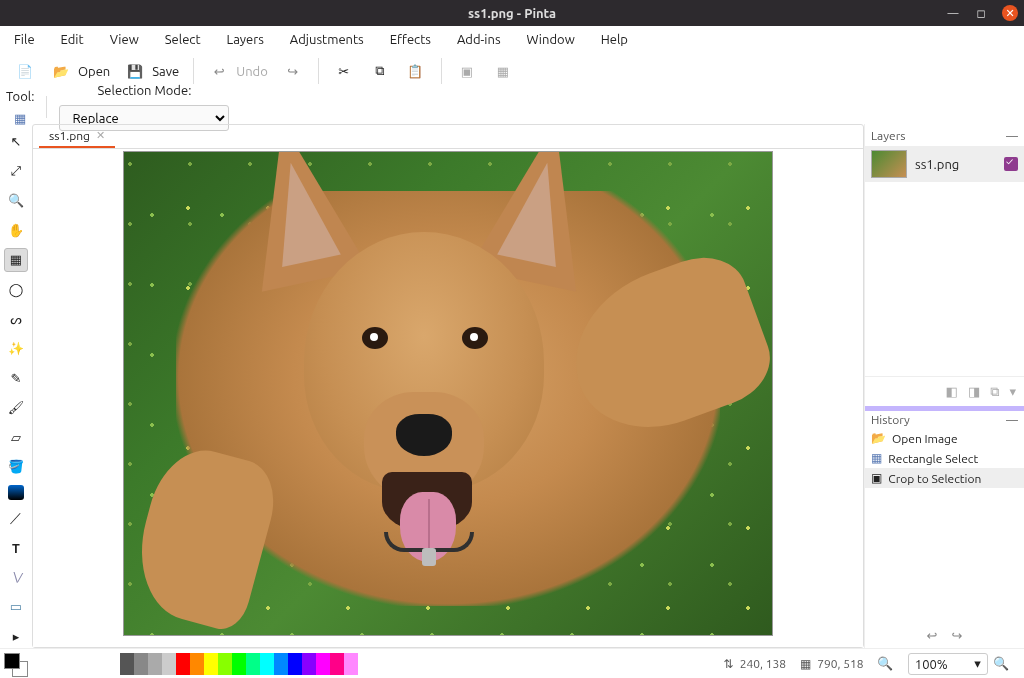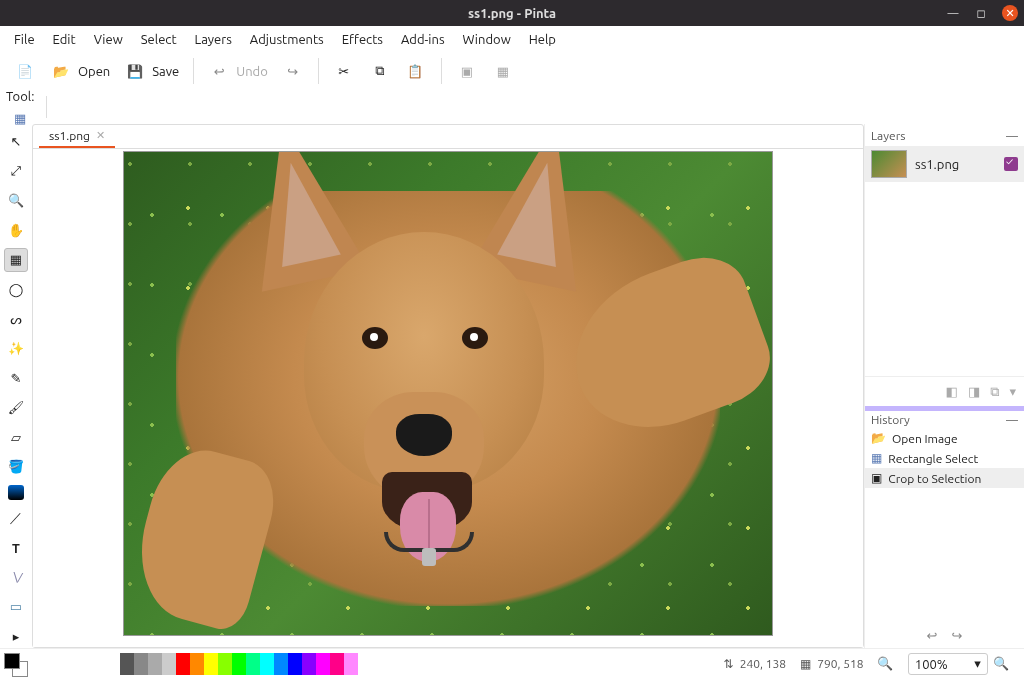--- a/index.html
+++ b/index.html
@@ -6,21 +6,21 @@
 body { width: 1024px; height: 678px; background: #fff; overflow: hidden; font-size: 13px; color: #222; }
 
 
 .titlebar { height: 26px; background: #2d2a2e; color: #ddd; display: flex; align-items: center; position: relative; }
 .titlebar .title { position: absolute; left: 0; right: 0; text-align: center; font-size: 13px; font-weight: bold; }
 .titlebar .winbtns { position: absolute; right: 6px; display: flex; gap: 14px; align-items: center; }
 .titlebar .winbtns span { width: 14px; height: 14px; display: inline-flex; align-items: center; justify-content: center; font-size: 11px; color: #ddd; }
 .titlebar .winbtns .close { background: #e95420; border-radius: 50%; color: #fff; width: 16px; height: 16px; }
 
 
-.menubar { height: 26px; display: flex; align-items: center; padding: 0 6px; gap: 2px; border-bottom: 0; }
+.menubar { height: 26px; display: flex; align-items: center; padding: 0 6px; gap: 10px; border-bottom: 0; }
 .menubar .item { padding: 4px 8px; cursor: default; }
 
 
 .toolbar { height: 38px; display: flex; align-items: center; padding: 0 10px; gap: 6px; }
 .toolbar .sep { width: 1px; height: 26px; background: #ddd; margin: 0 4px; }
 .toolbar .tbtn { display: flex; align-items: center; gap: 6px; padding: 2px 4px; }
 .toolbar .icn { width: 22px; height: 22px; display: inline-flex; align-items: center; justify-content: center; }
 .toolbar .gray { color: #aaa; }
 
 
@@ -156,20 +156,26 @@
       <span class="icn">▦</span>
     </div>
 </div>
 
 <div class="tooloptions">
   <div class="selmode">
     <span>Tool:</span>
     <span style="color:#5b7bb4">▦</span>
   </div>
   <div class="sep" style="width:1px;height:22px;background:#ddd"></div>
+  <div class="selmode">
+    <span>Selection Mode:</span>
+    <select>
+      <option>Replace</option>
+    </select>
+  </div>
 </div>
 
 <div class="main">
 
   <div class="toolbox">
     <div class="tool">↖</div>
     <div class="tool">⤢</div>
     <div class="tool">🔍</div>
     <div class="tool">✋</div>
     <div class="tool sel">▦</div>

